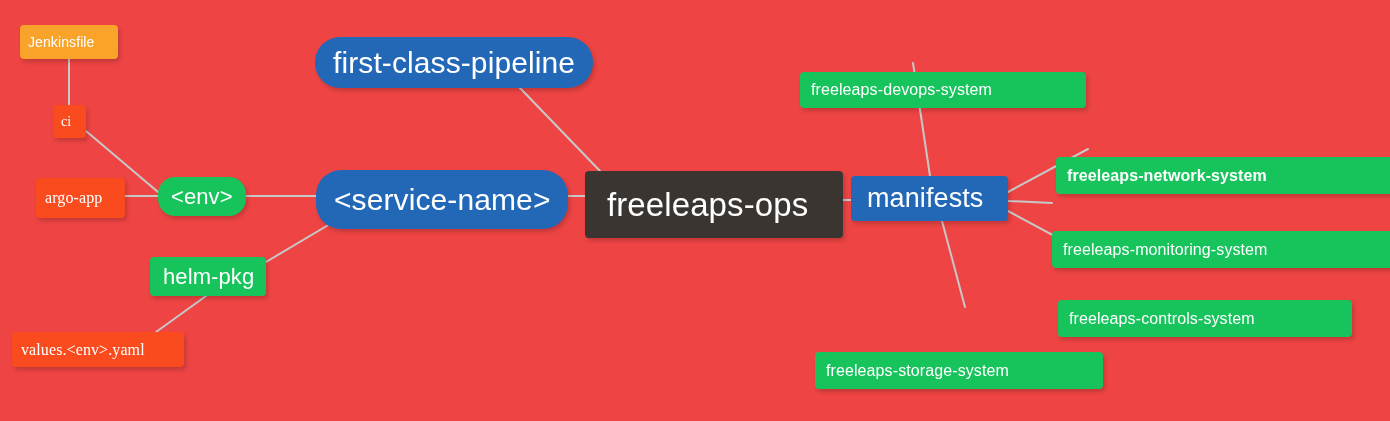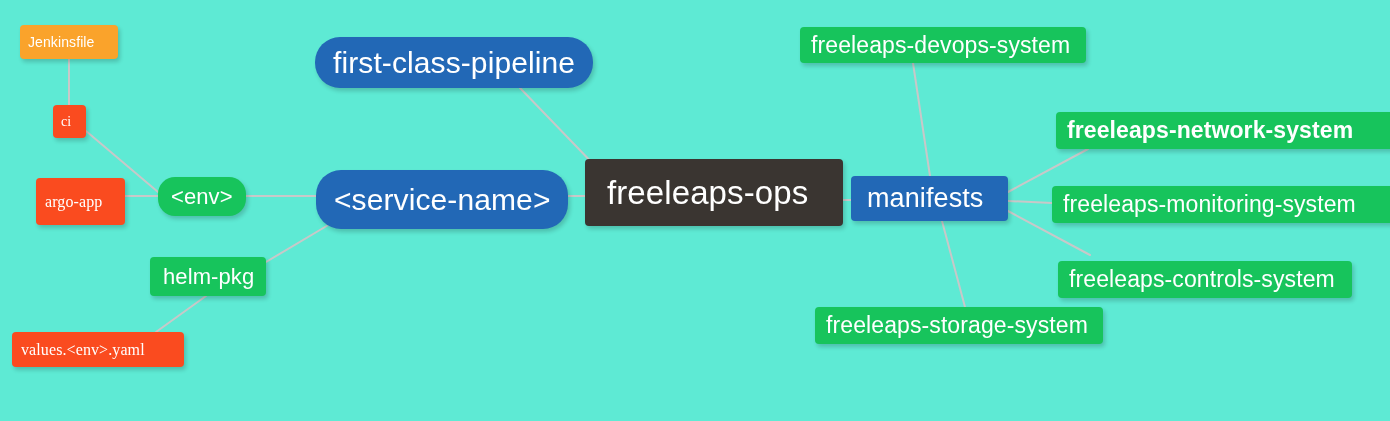--- a/index.html
+++ b/index.html
@@ -8,21 +8,21 @@
     background: #ffffff;
   }
   body {
     font-family: "Liberation Sans", sans-serif;
     -webkit-font-smoothing: antialiased;
   }
   #canvas {
     position: relative;
     width: 1390px;
     height: 421px;
-    background: #5eead4;
+    background: #ef4444;
     overflow: hidden;
   }
   #edges {
     position: absolute;
     left: 0;
     top: 0;
     width: 1390px;
     height: 421px;
     pointer-events: none;
   }
@@ -44,21 +44,21 @@
   .c-blue   { background: #2268b6; }
   .c-green  { background: #17c45c; }
   .c-red    { background: #fa4b1f; font-family: Liberation Serif, serif; }
   .c-orange { background: #faa32b; }
 
   
   .t-root   { font-size: 33px; padding: 0 22px; }
   .t-xl     { font-size: 30px; padding: 0 18px; border-radius: 25px; }
   .t-lg     { font-size: 27px; padding: 12px 16px; }
   .t-md     { font-size: 22px; padding: 0 13px; }
-  .t-sm     { font-size: 23px; padding: 0 11px; }
+  .t-sm     { font-size: 16px; padding: 0 11px; margin-top: 45px; }
   .t-xs     { font-size: 16px; padding: 0 9px; }
   .t-xxs    { font-size: 14px; padding: 0 8px; }
 </style>
 </head>
 <body>
 
 <div id="canvas">
   <svg id="edges" viewBox="0 0 1390 421" preserveAspectRatio="none">
       <line x1="69" y1="59" x2="69" y2="105" stroke="#c8c8c8" stroke-width="2" stroke-linecap="round"></line>
       <line x1="86" y1="131" x2="158" y2="192" stroke="#c8c8c8" stroke-width="2" stroke-linecap="round"></line>
@@ -75,53 +75,53 @@
       <line x1="1008" y1="211" x2="1090" y2="255" stroke="#c8c8c8" stroke-width="2" stroke-linecap="round"></line>
       <line x1="942" y1="221" x2="965" y2="307" stroke="#c8c8c8" stroke-width="2" stroke-linecap="round"></line>
     </svg>
   <div id="nodes">
       <div class="node c-orange t-xxs" style="left: 20px; top: 25px; width: 98px; height: 34px;">
         <span>Jenkinsfile</span>
       </div>
       <div class="node c-red t-xxs" style="left: 53px; top: 105px; width: 33px; height: 33px;">
         <span>ci</span>
       </div>
-      <div class="node c-red t-xs" style="left: 36px; top: 178px; width: 89px; height: 47px;">
+      <div class="node c-red t-xs" style="left: 36px; top: 178px; width: 89px; height: 40px;">
         <span>argo-app</span>
       </div>
       <div class="node c-green t-md" style="left: 158px; top: 177px; width: 88px; height: 39px; border-radius: 17px;">
         <span>&lt;env&gt;</span>
       </div>
       <div class="node c-green t-md" style="left: 150px; top: 257px; width: 116px; height: 39px;">
         <span>helm-pkg</span>
       </div>
       <div class="node c-red t-xs" style="left: 12px; top: 332px; width: 172px; height: 35px;">
         <span>values.&lt;env&gt;.yaml</span>
       </div>
       <div class="node c-blue t-xl" style="left: 315px; top: 37px; width: 278px; height: 51px;">
         <span>first-class-pipeline</span>
       </div>
       <div class="node c-blue t-xl" style="left: 316px; top: 170px; width: 252px; height: 59px;">
         <span>&lt;service-name&gt;</span>
       </div>
-      <div class="node c-root t-root" style="left: 585px; top: 159px; width: 258px; height: 67px; align-items: center;">
+      <div class="node c-root t-root" style="left: 585px; top: 171px; width: 258px; height: 67px; align-items: center;">
         <span>freeleaps-ops</span>
       </div>
       <div class="node c-blue t-lg" style="left: 851px; top: 176px; width: 157px; height: 45px;">
         <span>manifests</span>
       </div>
       <div class="node c-green t-sm" style="left: 800px; top: 27px; width: 286px; height: 36px;">
         <span>freeleaps-devops-system</span>
       </div>
       <div class="node c-green t-sm" style="left: 1056px; top: 112px; width: 352px; height: 37px; font-weight: bold;">
         <span>freeleaps-network-system</span>
       </div>
       <div class="node c-green t-sm" style="left: 1052px; top: 186px; width: 347px; height: 37px;">
         <span>freeleaps-monitoring-system</span>
       </div>
-      <div class="node c-green t-sm" style="left: 1058px; top: 261px; width: 294px; height: 37px; text-align: right;">
+      <div class="node c-green t-sm" style="left: 1058px; top: 255px; width: 294px; height: 37px; text-align: right;">
         <span>freeleaps-controls-system</span>
       </div>
       <div class="node c-green t-sm" style="left: 815px; top: 307px; width: 288px; height: 37px;">
         <span>freeleaps-storage-system</span>
       </div>
     </div>
 </div>
 
 </body></html>

